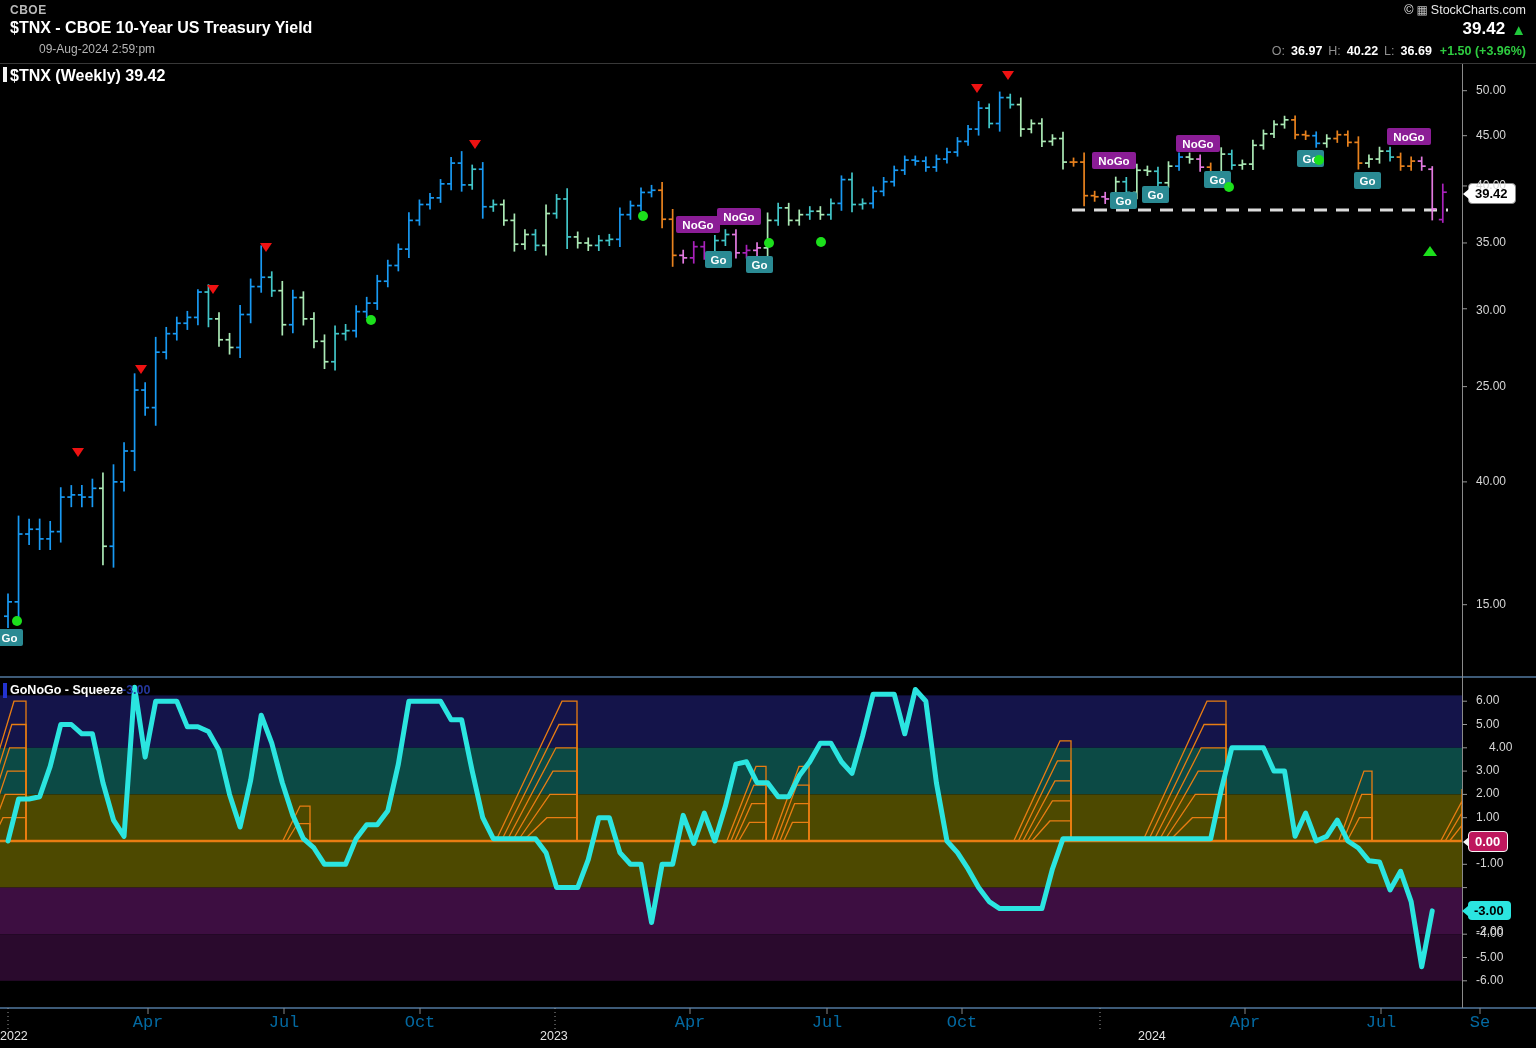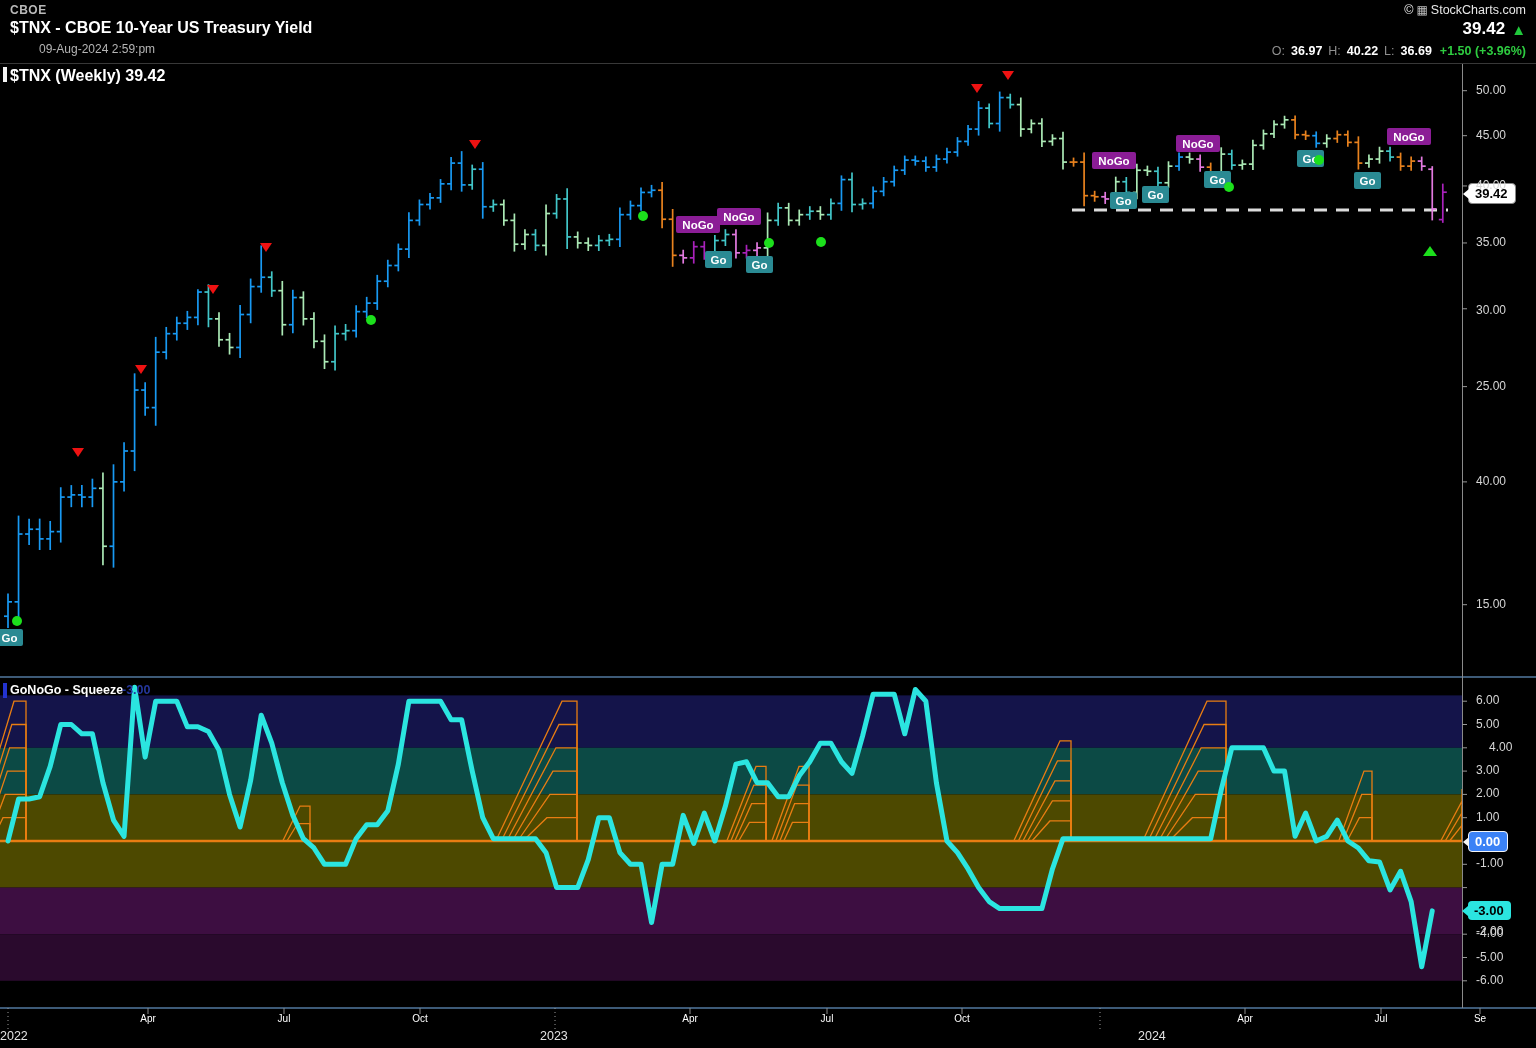--- a/index.html
+++ b/index.html
@@ -17,29 +17,29 @@
   .hdr-ohl{position:absolute;right:10px;top:44px;font-size:12.5px;display:flex;gap:6px;align-items:baseline;}
   .hdr-ohl .lbl{color:#8f8f8f;}
   .hdr-ohl .val{color:#fff;font-weight:bold;}
   .hdr-ohl .chg{color:#2ecc40;font-weight:bold;margin-left:2px;}
   .legend-main{position:absolute;left:10px;top:67px;font-size:16px;font-weight:bold;color:#fff;}
   .legend-chip-main{position:absolute;left:3px;top:67px;width:4px;height:15px;background:#f5f5f5;}
   .legend-sqz{position:absolute;left:10px;top:683px;font-size:12.5px;font-weight:bold;color:#fff;}
   .legend-chip-sqz{position:absolute;left:3px;top:683px;width:4px;height:15px;background:#2333cf;}
   .legend-sqz-val{position:absolute;left:122px;top:683px;font-size:12.5px;font-weight:bold;color:#25379e;}
   .axis-label{position:absolute;left:1476px;font-size:12px;color:#d6d6d6;}
-  .x-month{position:absolute;top:1013px;font-size:10px;color:#ffffff;transform:translateX(-50%);}
+  .x-month{position:absolute;top:1013px;font-size:17px;color:#0369a1;transform:translateX(-50%);font-family:Liberation Mono, monospace;}
   .x-year{position:absolute;top:1029px;font-size:12.5px;color:#e3e3e3;}
   .vbadge{position:absolute;left:1468px;font-size:13px;font-weight:bold;border-radius:4px;
     padding:2px 7px 2px 6px;line-height:15px;}
   .vbadge:before{content:"";position:absolute;left:-6px;top:50%;transform:translateY(-50%);
     border-top:5px solid transparent;border-bottom:5px solid transparent;border-right:6px solid;}
   .vb-white{background:#fff;color:#000;border:1px solid #888;}
   .vb-white:before{border-right-color:#fff;}
-  .vb-orange{background:#3b82f6;color:#fff;border:1.5px solid #f5f5f5;}
+  .vb-orange{background:#be185d;color:#fff;border:1.5px solid #f5f5f5;}
   .vb-orange:before{border-right-color:#f5f5f5;}
   .vb-cyan{background:#2be5e0;color:#000;}
   .vb-cyan:before{border-right-color:#2be5e0;}
 </style>
 </head>
 <body>
 
 <div id="stage">
 
   <svg id="chart-svg" width="1536" height="1048" viewBox="0 0 1536 1048">

